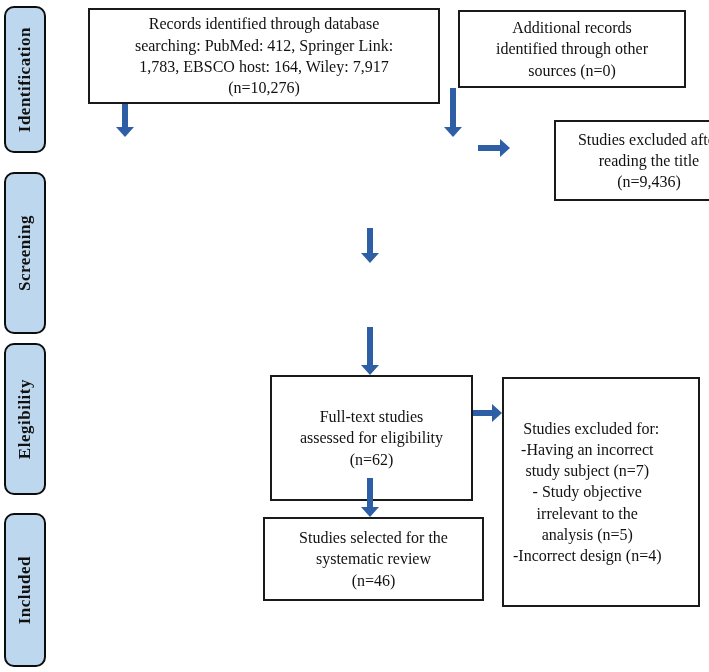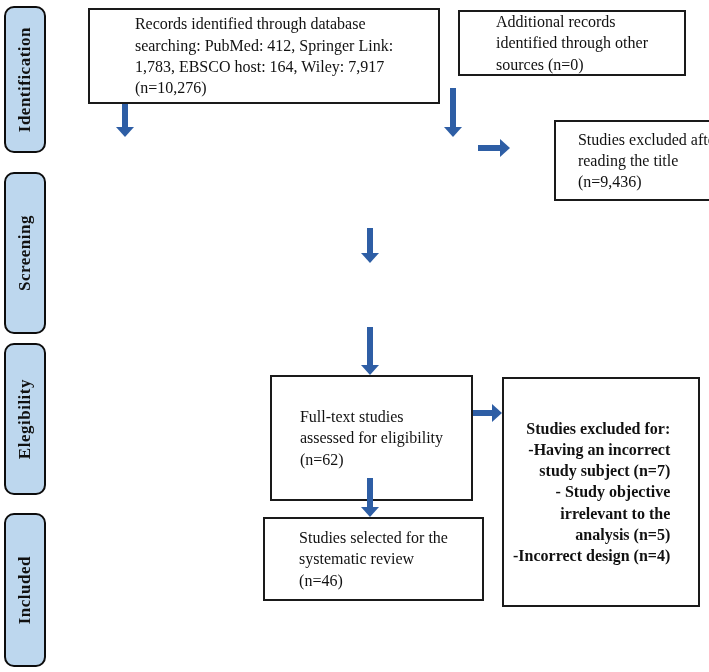--- a/index.html
+++ b/index.html
@@ -34,29 +34,29 @@
     letter-spacing:0.5px;
     white-space:nowrap;
   }
   
   .box{
     position:absolute;
     background:#ffffff;
     border:2px solid var(--box-border);
     box-sizing:border-box;
     display:flex;align-items:center;justify-content:center;
+    text-align:center;
     font-size:16px;line-height:1.33;
     white-space:pre-line;
     padding:2px 4px;
   }
   .box.left-text{
-    text-align:right;
+    text-align:center;
     justify-content:flex-start;
     padding-left:9px;
-    font-weight:bold;
   }
   
   .arrow-down{position:absolute;width:18px;}
   .arrow-down .shaft{position:absolute;left:6px;top:0;width:6px;height:calc(100% - 9px);background:var(--arrow);}
   .arrow-down .head{position:absolute;left:0;bottom:0;width:0;height:0;border-left:9px solid transparent;border-right:9px solid transparent;border-top:10px solid var(--arrow);}
   .arrow-right{position:absolute;height:18px;}
   .arrow-right .shaft{position:absolute;top:6px;left:0;height:6px;width:calc(100% - 9px);background:var(--arrow);}
   .arrow-right .head{position:absolute;right:0;top:0;width:0;height:0;border-top:9px solid transparent;border-bottom:9px solid transparent;border-left:10px solid var(--arrow);}
 </style>
 </head>
@@ -75,21 +75,21 @@
   </div>
   <div class="stage" style="top:513px;height:154px;">
     <span>Included</span>
   </div>
 
   <div class="box" style="left:88px;top:8px;width:352px;height:96px;">Records identified through database
 searching: PubMed: 412, Springer Link:
 1,783, EBSCO host: 164, Wiley: 7,917
 (n=10,276)</div>
 
-  <div class="box" style="left:458px;top:10px;width:228px;height:66px;">Additional records
+  <div class="box" style="left:458px;top:10px;width:228px;height:78px;">Additional records
 identified through other
 sources (n=0)</div>
 
 
   <div class="box" style="left:510px;top:120px;width:190px;height:81px;margin-left:44px;">Studies excluded after
 reading the title
 (n=9,436)</div>
 
 
   <div class="box" style="left:270px;top:375px;width:203px;height:126px;">Full-text studies

